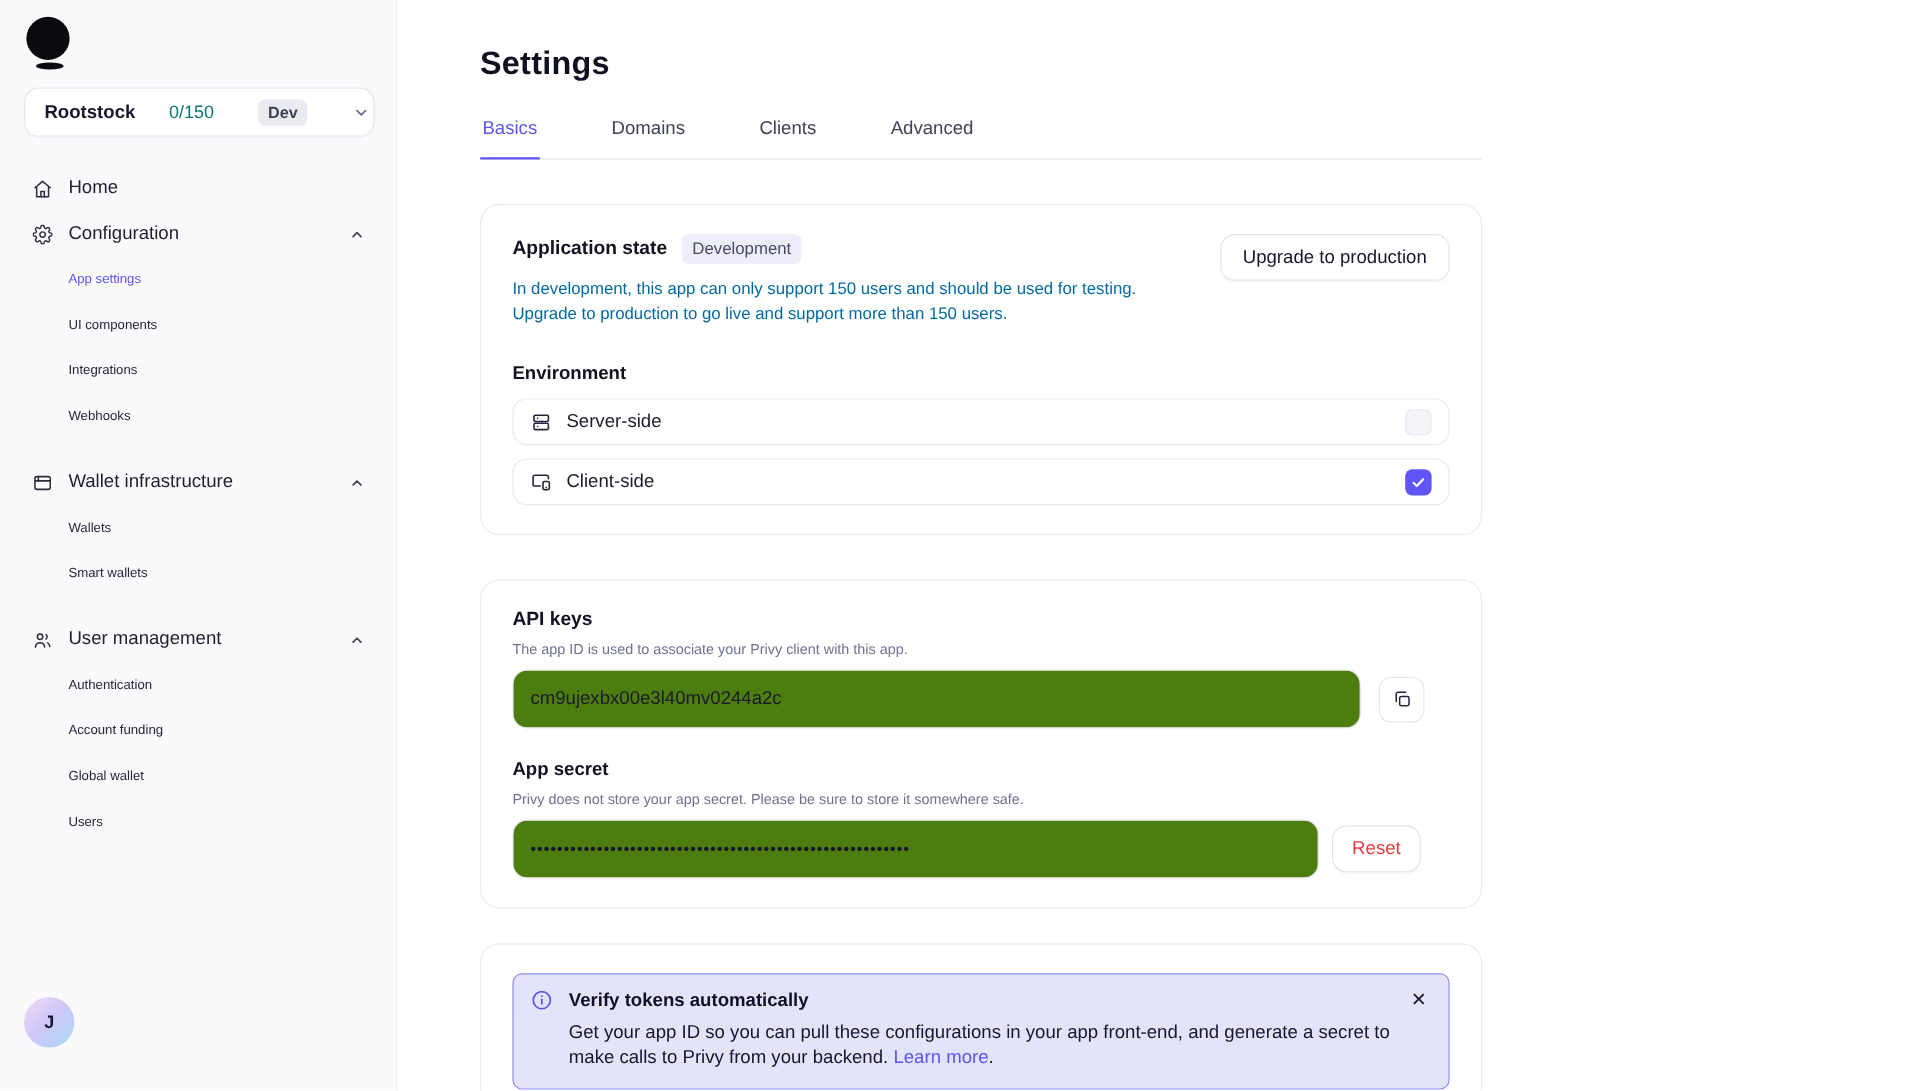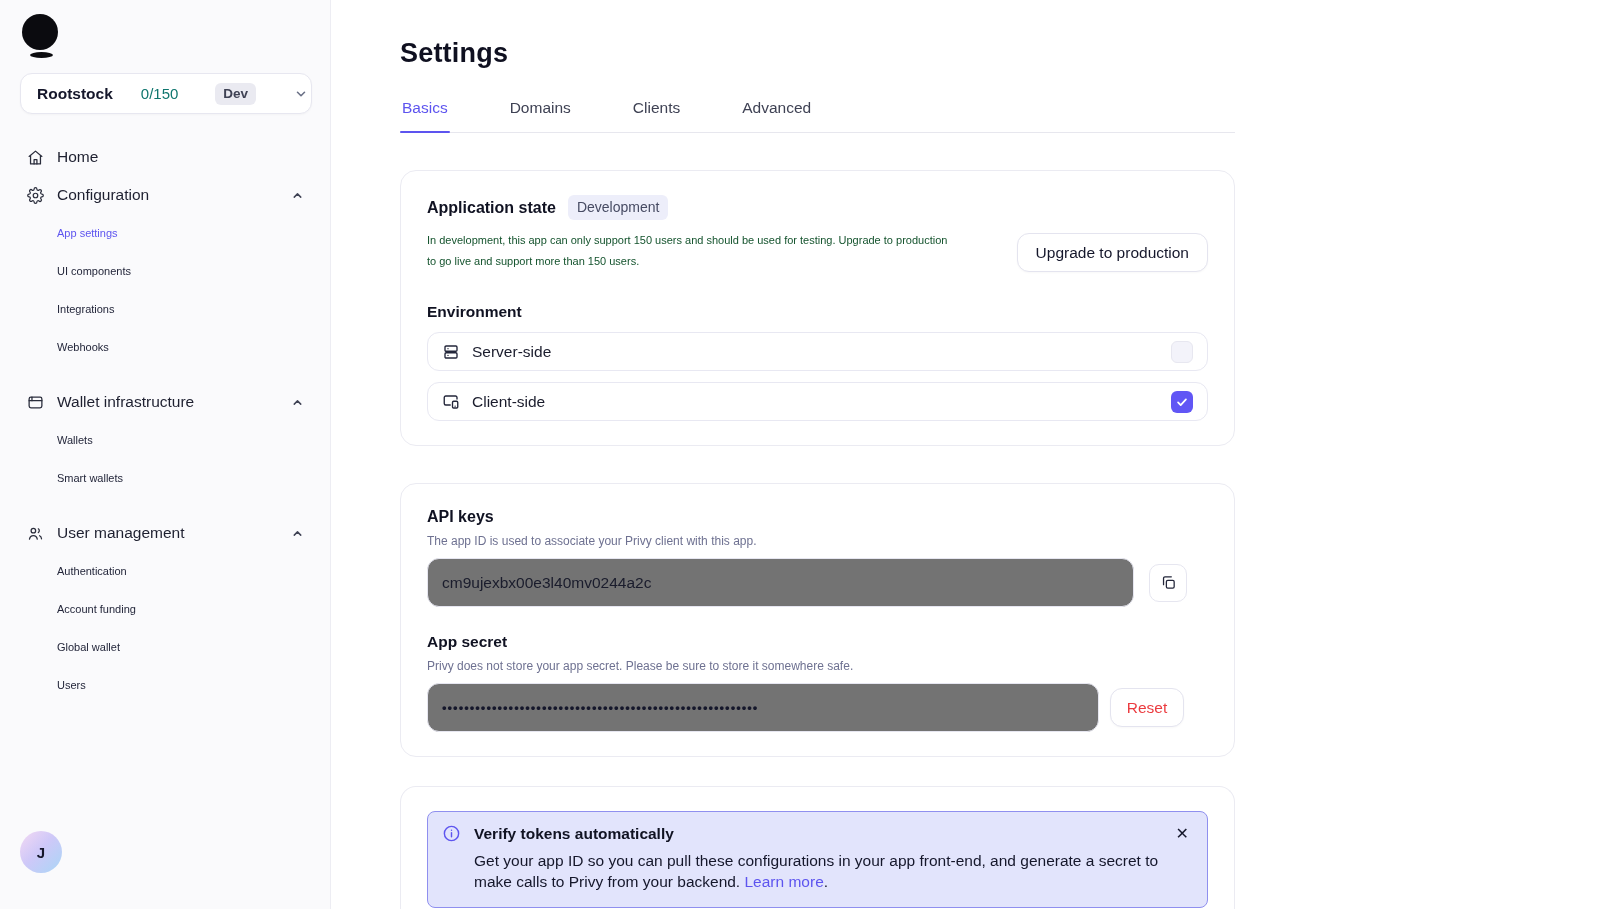--- a/index.html
+++ b/index.html
@@ -47,44 +47,44 @@
   .page-title { margin-top:38px; font-size:27px; font-weight:700; color:#0F1020; letter-spacing:.2px; }
 
   .tabs { margin-top:30px; display:flex; gap:58px; border-bottom:1px solid #E7E7EE; }
   .tab { font-size:15.5px; padding:0 2px 15px; color:#3F4254; font-weight:500; cursor:pointer; position:relative; }
   .tab.active { color:#5D54EF; }
   .tab.active::after { content:""; position:absolute; left:0; right:0; bottom:-1px; height:2px;
                        background:#5D54EF; border-radius:2px; }
 
   .card { margin-top:37px; background:#fff; border:1px solid #EBEBF2; border-radius:16px; padding:24px 26px; }
 
-  .row-split { display:flex; align-items:flex-end; }
+  .row-split { display:flex; align-items:flex-start; }
   .card-title-line { display:flex; align-items:center; gap:12px; }
   .card-title { font-size:16px; font-weight:700; color:#101222; }
   .state-badge { background:#EDEEFA; border-radius:6px; padding:4px 9px 5px; font-size:14px;
                  font-weight:500; color:#474B63; }
   .btn { background:#fff; border:1px solid #E4E4EF; border-radius:12px; height:39px;
          padding:0 18px; font-size:15.5px; font-weight:500; color:#15172B; cursor:pointer;
          font-family:inherit; box-shadow:0 1px 2px rgba(20,20,40,0.03); }
-  .card-desc { margin-top:10px; font-size:11px; line-height:21px; color:#14532d; max-width:525px; }
+  .card-desc { margin-top:10px; font-size:14px; line-height:21px; color:#0369a1; max-width:525px; }
 
   .env-label { margin-top:31px; font-size:15.5px; font-weight:600; color:#101222; }
   .env-row { margin-top:11px; height:39px; border:1px solid #E8E8F2; border-radius:12px;
              display:flex; align-items:center; padding:0 14px; cursor:pointer; }
   .env-row .eicon { display:flex; margin-right:12px; color:#23263A; }
   .env-text { font-size:15.5px; color:#1A1C2C; }
   .checkbox { margin-left:auto; width:22px; height:22px; border-radius:6px; cursor:pointer; }
   .checkbox.unchecked { background:#F3F3FA; border:1px solid #E7E7F0; }
   .checkbox.checked { background:#6156F5; display:flex; align-items:center; justify-content:center; }
 
   .field-label { font-size:15.5px; font-weight:600; color:#101222; }
   .field-desc { margin-top:8px; font-size:12px; color:#6E7191; }
   .field-line { margin-top:10px; display:flex; align-items:center; }
   .text-input { height:49px; border:1px solid #E6E6F0; border-radius:12px; padding:0 14px;
-                font-size:15.5px; color:#1A1C2C; font-family:inherit; background:#737373; outline:none; }
+                font-size:15.5px; color:#1A1C2C; font-family:inherit; background:#4d7c0f; outline:none; }
   .input-appid { width:707px; }
   .input-secret { width:672px; letter-spacing:1px; font-weight:700; font-size:13px; color:#15172B; }
   .icon-btn { width:38px; height:38px; margin-left:15px; background:#fff; border:1px solid #E6E6F0;
               border-radius:10px; display:flex; align-items:center; justify-content:center;
               cursor:pointer; color:#23263A; }
   .btn-reset { margin-left:11px; color:#EB3B3F; width:74px; padding:0; }
 
   .mt26 { margin-top:26px; }
 
   .card-banner { margin-top:29px; padding:24px 26px 26px; border-bottom:none;

